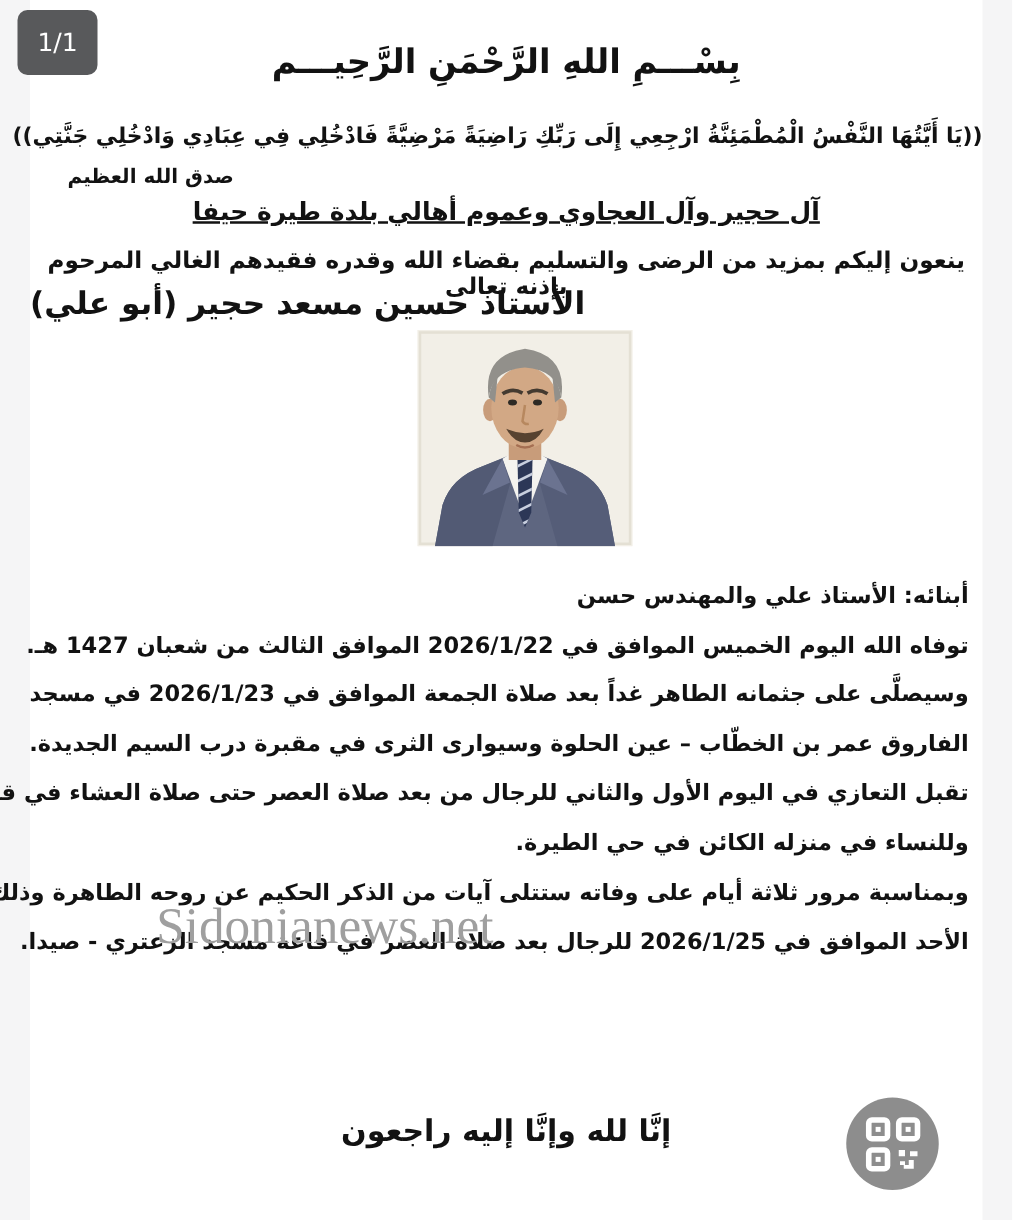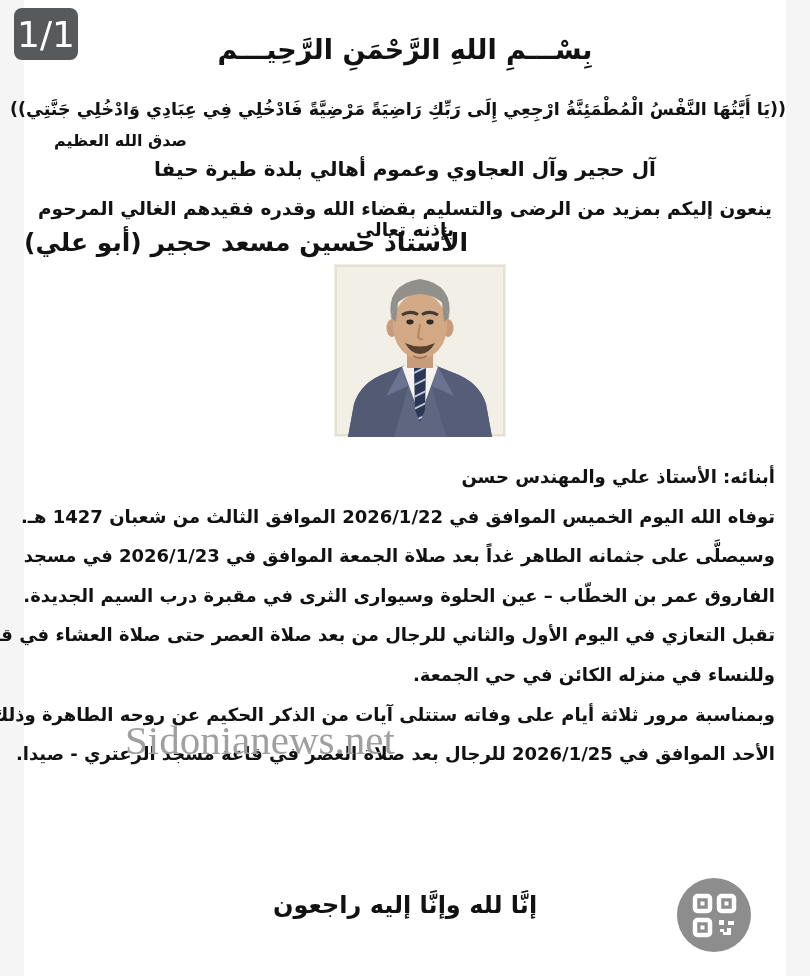--- a/index.html
+++ b/index.html
@@ -9,38 +9,38 @@
     background:#ffffff; overflow:hidden;
     font-family:"DejaVu Sans", sans-serif;
   }
   .edge-strip { position:absolute; top:0; width:24px; height:100%; background:#f5f5f6; }
   .edge-strip.left { left:0; }
   .edge-strip.right { right:0; }
 
   .page-badge {
     position:absolute; left:14px; top:8px; width:64px; height:52px;
     background:#58595b; border-radius:8px; color:#ffffff;
-    font-size:36px; display:flex; align-items:center; justify-content:center;
+    font-size:20px; display:flex; align-items:center; justify-content:center;
     z-index:5;
   }
 
   .doc {
     position:absolute; left:24px; right:24px; top:0; bottom:0;
     direction:rtl; color:#121212; font-weight:bold;
   }
   .basmala {
     position:absolute; top:34px; left:0; right:0; text-align:center;
     font-size:27px; letter-spacing:-1px;
   }
   .verse {
     position:absolute; top:99px; left:0; right:0; text-align:center;
     font-size:17.5px; white-space:nowrap;
   }
   .verse-attr { position:absolute; top:131px; left:30px; font-size:16px; }
-  .families-line { position:absolute; top:157px; left:0; right:0; text-align:center; font-size:20px; }
+  .families-line { position:absolute; top:157px; left:0; right:0; text-align:center; font-size:20px;text-decoration:underline; }
   .announce-line { position:absolute; top:198px; left:0; right:0; text-align:center; font-size:18.5px; }
   .deceased-name { position:absolute; top:228px; left:0; right:0; text-align:left; font-size:25px; }
 
   .photo {
     position:absolute; top:264px; left:310px; width:172px; height:173px;
     background:#f2efe7;
   }
   .photo svg { display:block; width:100%; height:100%; }
 
   .body-lines { position:absolute; top:457px; right:11px; left:11px; }
@@ -136,21 +136,21 @@
         <path d="M79,92 q7,4 14,0" stroke="#a56f52" stroke-width="2" fill="none"></path>
       </svg>
     </div>
 
     <div class="body-lines">
       <div class="body-line">أبنائه: الأستاذ علي والمهندس حسن</div>
       <div class="body-line">توفاه الله اليوم الخميس الموافق في 2026/1/22 الموافق الثالث من شعبان 1427 هـ.</div>
       <div class="body-line">وسيصلَّى على جثمانه الطاهر غداً بعد صلاة الجمعة الموافق في 2026/1/23 في مسجد</div>
       <div class="body-line">الفاروق عمر بن الخطّاب – عين الحلوة وسيوارى الثرى في مقبرة درب السيم الجديدة.</div>
       <div class="body-line">تقبل التعازي في اليوم الأول والثاني للرجال من بعد صلاة العصر حتى صلاة العشاء في قاعة</div>
-      <div class="body-line">وللنساء في منزله الكائن في حي الجمعة.</div>
+      <div class="body-line">وللنساء في منزله الكائن في حي الطيرة.</div>
       <div class="body-line">وبمناسبة مرور ثلاثة أيام على وفاته ستتلى آيات من الذكر الحكيم عن روحه الطاهرة وذلك يوم</div>
       <div class="body-line">الأحد الموافق في 2026/1/25 للرجال بعد صلاة العصر في قاعة مسجد الزعتري - صيدا.</div>
     </div>
 
     <div class="closing">إنَّا لله وإنَّا إليه راجعون</div>
   </div>
 
   <div class="watermark">Sidonianews.net</div>
 
   <button class="qr-button">

